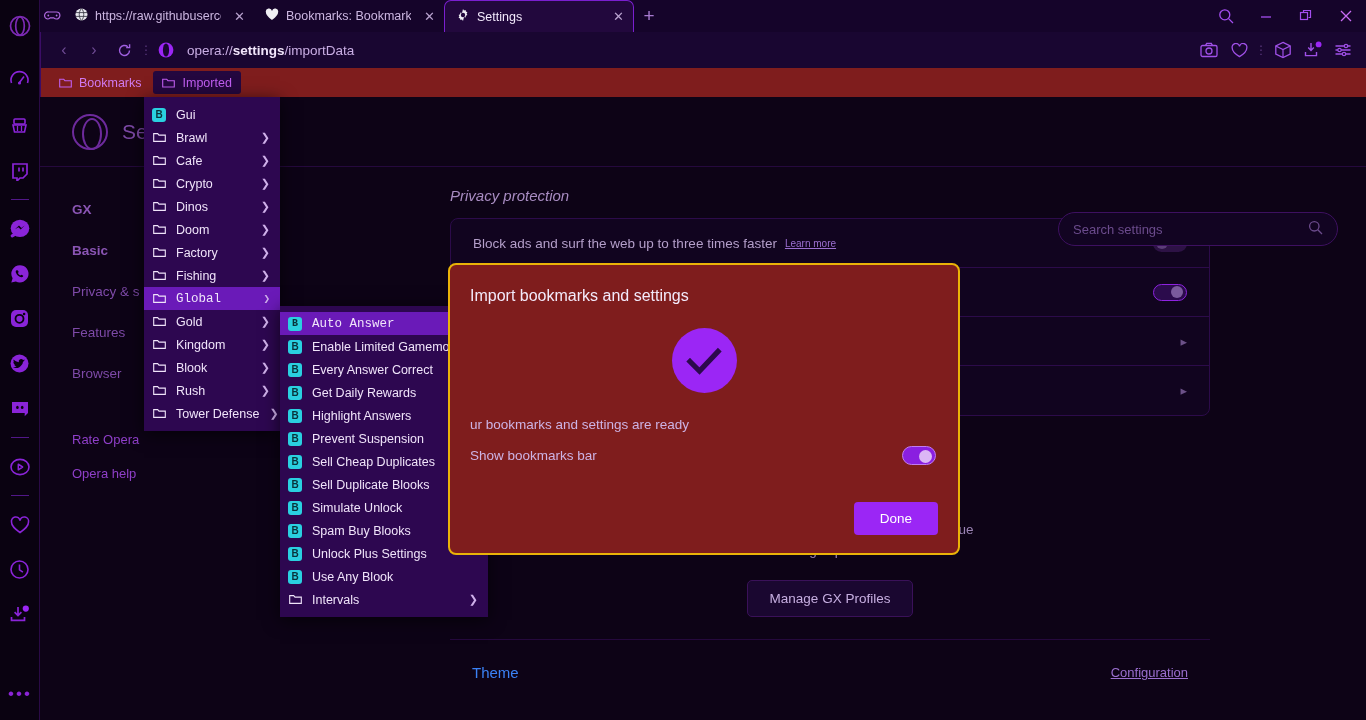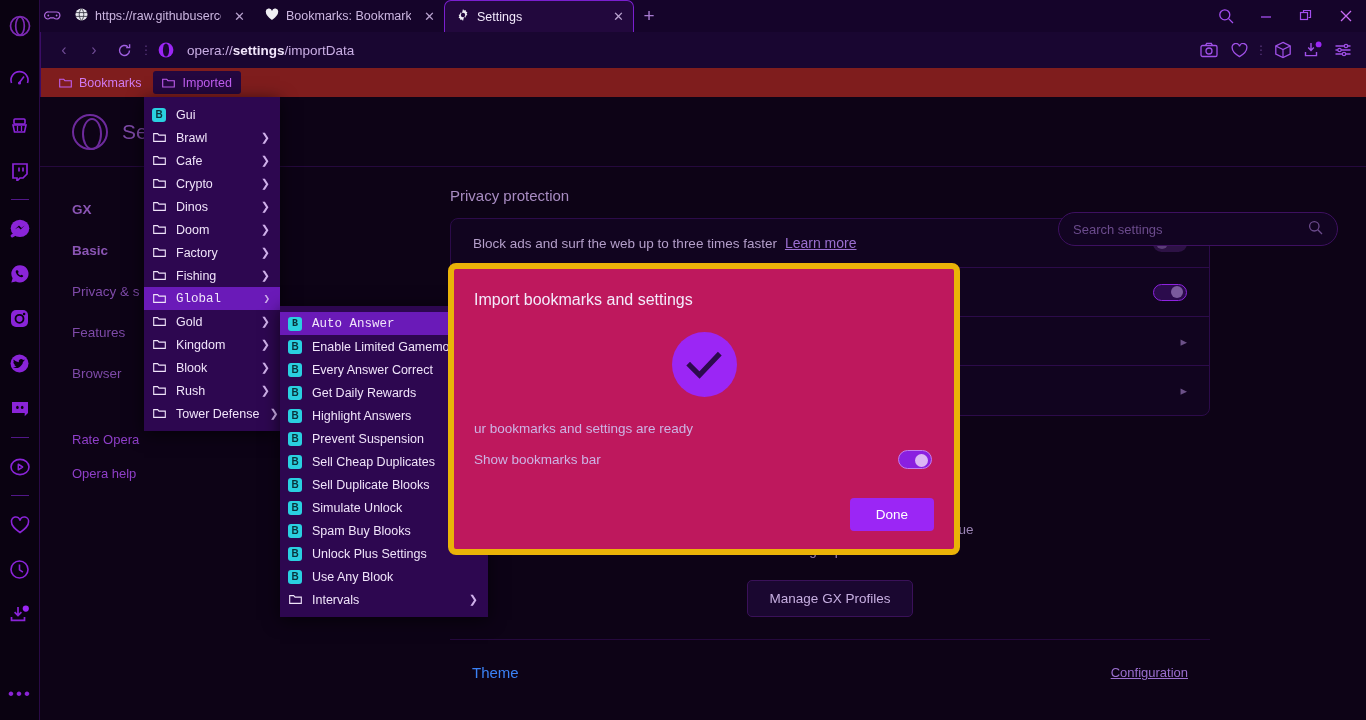--- a/index.html
+++ b/index.html
@@ -89,25 +89,25 @@
   .searchbox span { font-size:13px; color:#6b4b8c; }
   .searchbox .sicon { margin-left:auto; color:#6b4b8c; }
 
   .sidenav { position:absolute; left:32px; top:105px; width:180px; }
   .sidenav a { display:block; font-size:13.5px; color:#7e4aa8; margin-bottom:26px; text-decoration:none; }
   .sidenav a.bold { font-weight:700; color:#8a55b4; }
   .sidelinks { position:absolute; left:32px; top:335px; }
   .sidelinks a { display:block; font-size:13px; color:#8f3fc9; margin-bottom:19px; }
 
   .content { position:absolute; left:410px; top:0; width:760px; padding-top:90px; }
-  .sec-title { font-size:15px; color:#a88cc2; margin-bottom:14px; }
+  .sec-title { font-size:15px; color:#a88cc2; margin-bottom:14px;font-style:italic; }
   .card { border:1px solid #2c0b4a; border-radius:8px; background:#11041f; }
   .row { height:49px; display:flex; align-items:center; padding:0 22px; border-bottom:1px solid #2c0b4a; font-size:13.5px; color:#b49fca; }
   .row:last-child { border-bottom:none; }
-  .row a { color:#9b6fd0; text-decoration:underline; margin-left:8px; font-size:14px; }
+  .row a { color:#9b6fd0; text-decoration:underline; margin-left:8px; font-size:10px; }
   .row .right { margin-left:auto; display:flex; align-items:center; }
   .chev { color:#6c5188; font-size:13px; }
   .tog { width:34px; height:17px; border-radius:9px; position:relative; }
   .tog.off { background:#2d1245; }
   .tog.off:after { content:""; position:absolute; left:3px; top:2.5px; width:12px; height:12px; border-radius:50%; background:#5b3d78; }
   .tog.on { background:#2b0b4c; border:1px solid #8e23e0; }
   .tog.on:after { content:""; position:absolute; right:3px; top:1.5px; width:12px; height:12px; border-radius:50%; background:#7a5a9c; }
 
   .gxprofiles { margin-top:104px; text-align:center; padding-bottom:22px; border-bottom:1px solid #25093d; }
   .gxprofiles p { font-size:13.5px; color:#9b84b4; line-height:1.55; }
@@ -126,21 +126,21 @@
   .mi { height:23px; display:flex; align-items:center; padding:0 10px 0 8px; font-size:12.5px; color:#f0e4fa; gap:10px; }
   .mi.sel { background:#6a1ab8;font-family:Liberation Mono, monospace; }
   .mi .mlabel { white-space:nowrap; }
   .mi .marrow { margin-left:auto; color:#cfb0ea; font-size:11px; }
   .bicon { width:14px; height:14px; border-radius:3px; background:#2ad0e0; color:#09323a; font-size:10px; font-weight:700; display:flex; align-items:center; justify-content:center; flex:0 0 14px; }
   .ficon { width:14px; height:14px; flex:0 0 14px; display:flex; align-items:center; justify-content:center; }
 
   
   .modal {
     position:absolute; left:448px; top:263px; width:512px; height:292px;
-    background:#be185d; border:6px solid #eab308; border-radius:8px; z-index:60;
+    background:#7f1d1d; border:2px solid #eab308; border-radius:8px; z-index:60;
   }
   .modal h2 { font-size:16px; color:#f3eafb; font-weight:400; padding:22px 0 0 20px; }
   .check-wrap { display:flex; justify-content:center; margin-top:23px; }
   .check {
     width:65px; height:65px; border-radius:50%; background:#9b26f5;
     display:flex; align-items:center; justify-content:center;
   }
   .check svg { display:block; }
   .m-ready { font-size:13.5px; color:#cdb3e4; padding:24px 16px 0 20px; }
   .m-togrow { display:flex; align-items:center; padding:14px 22px 0 20px; }

